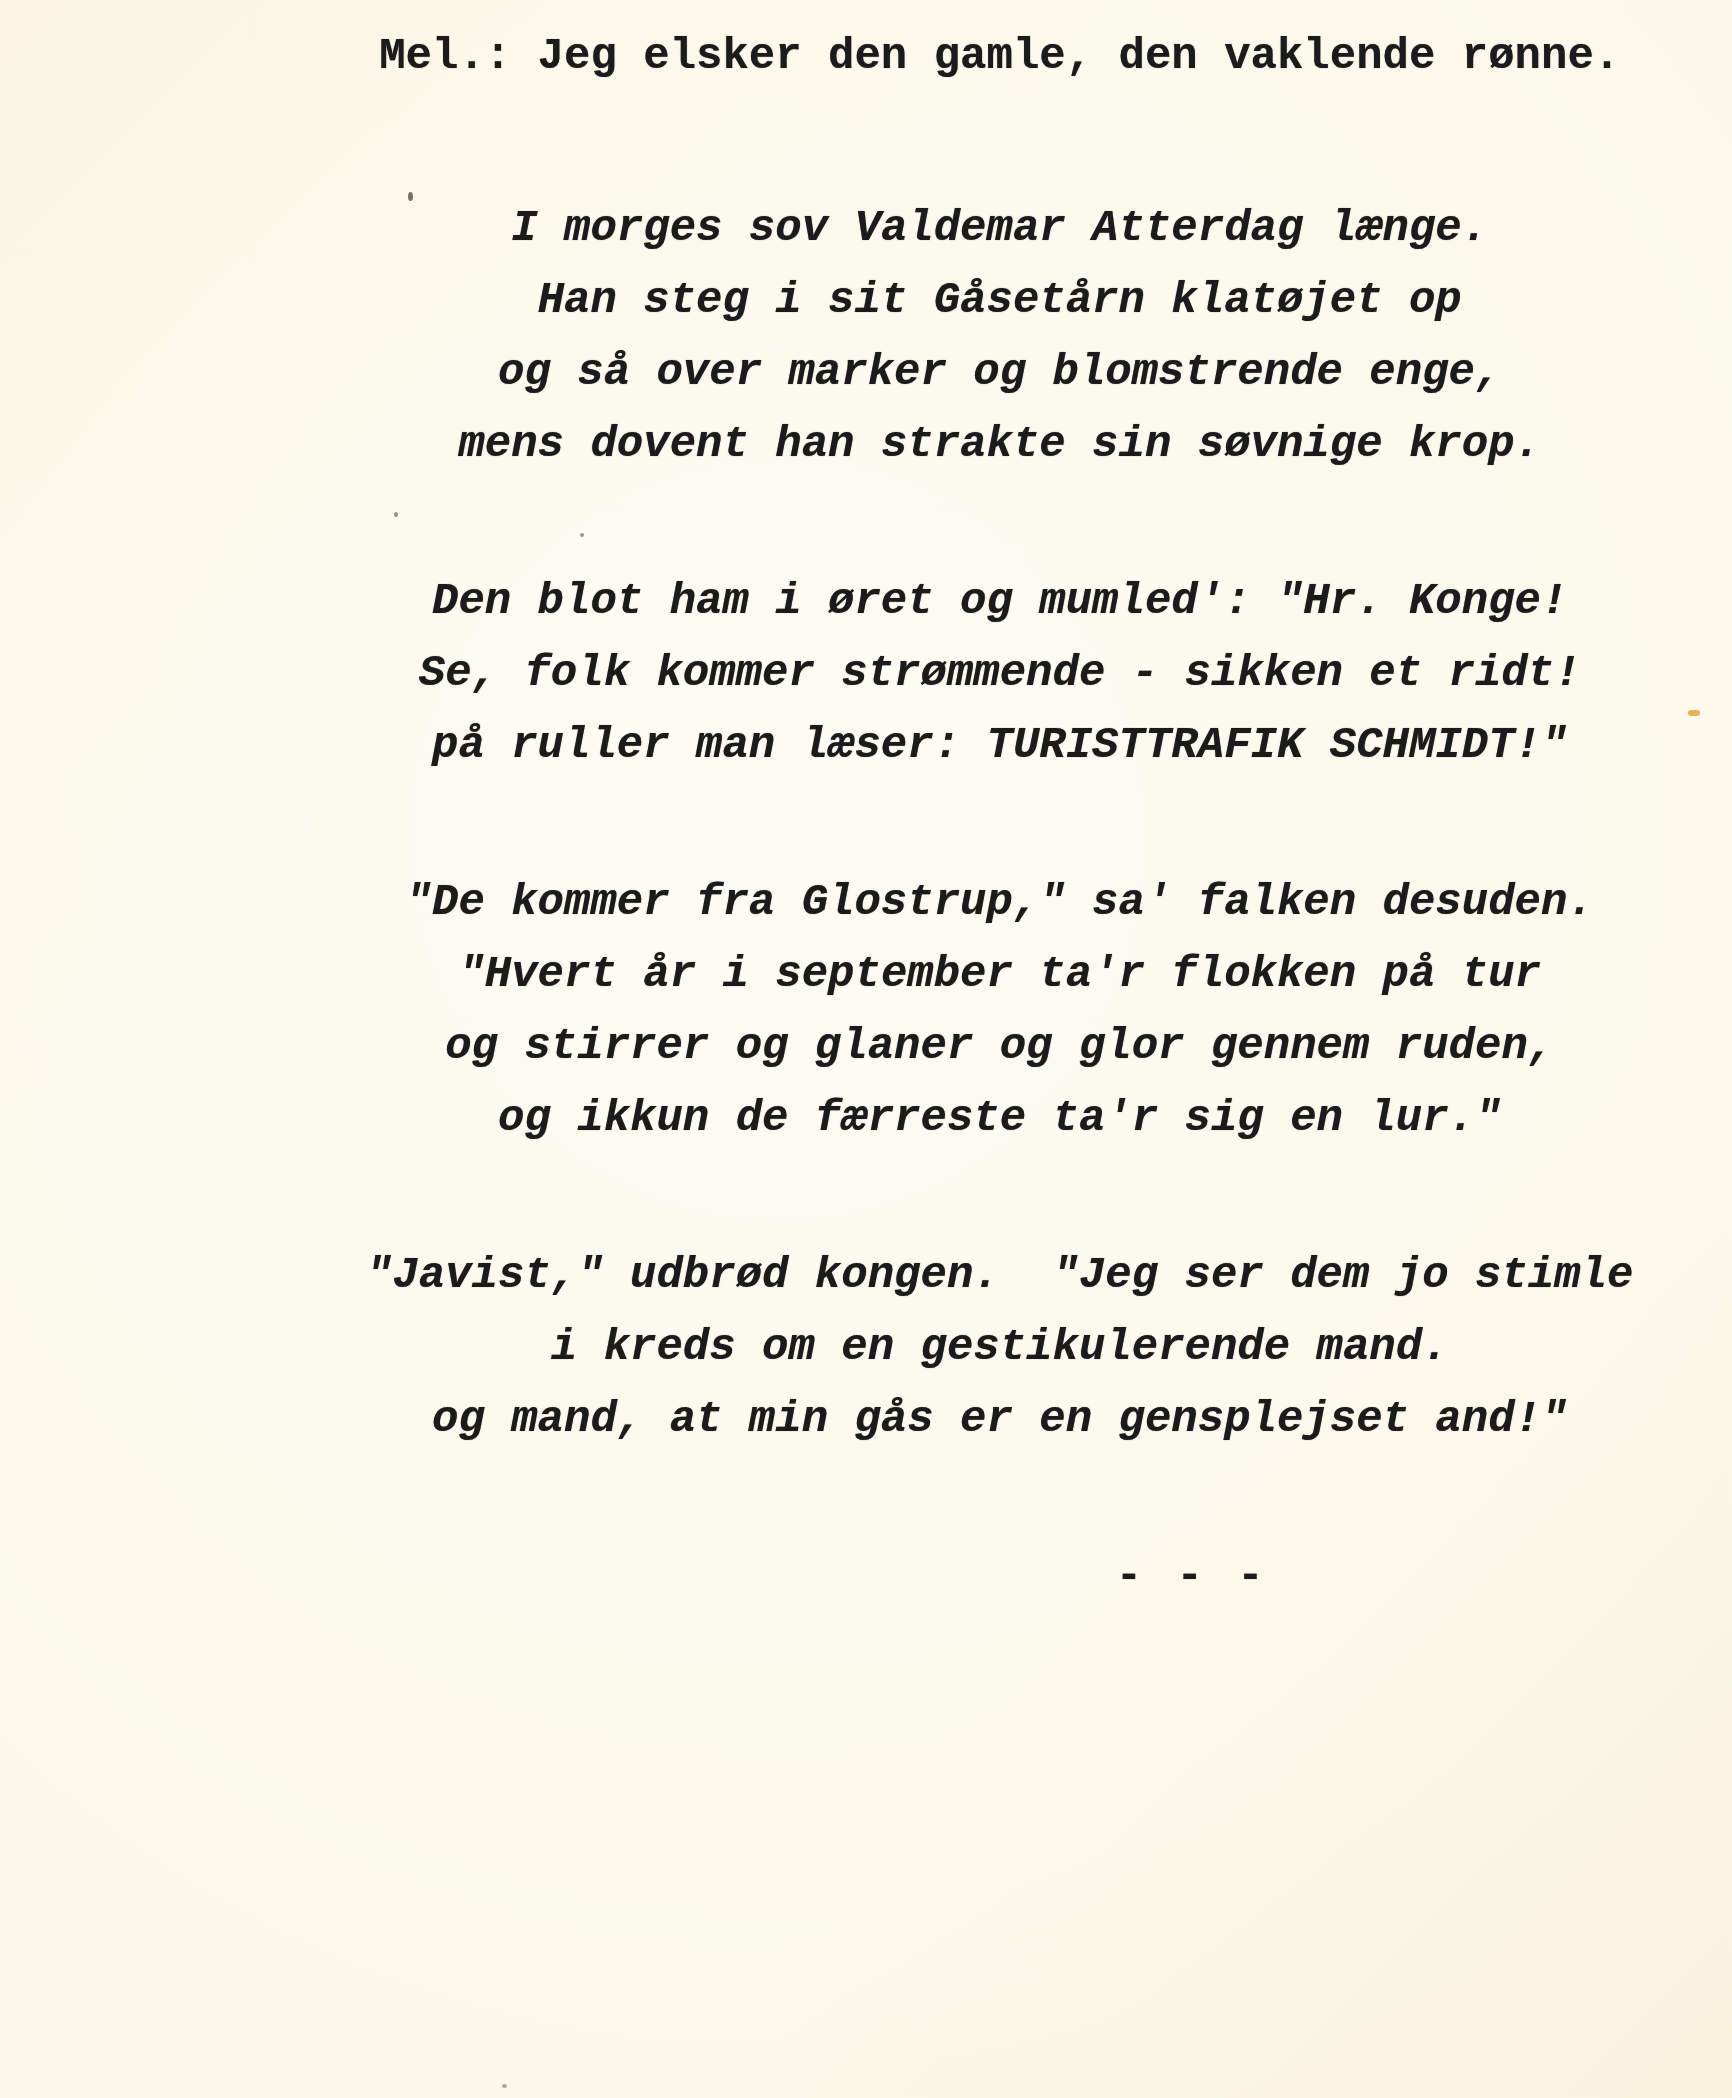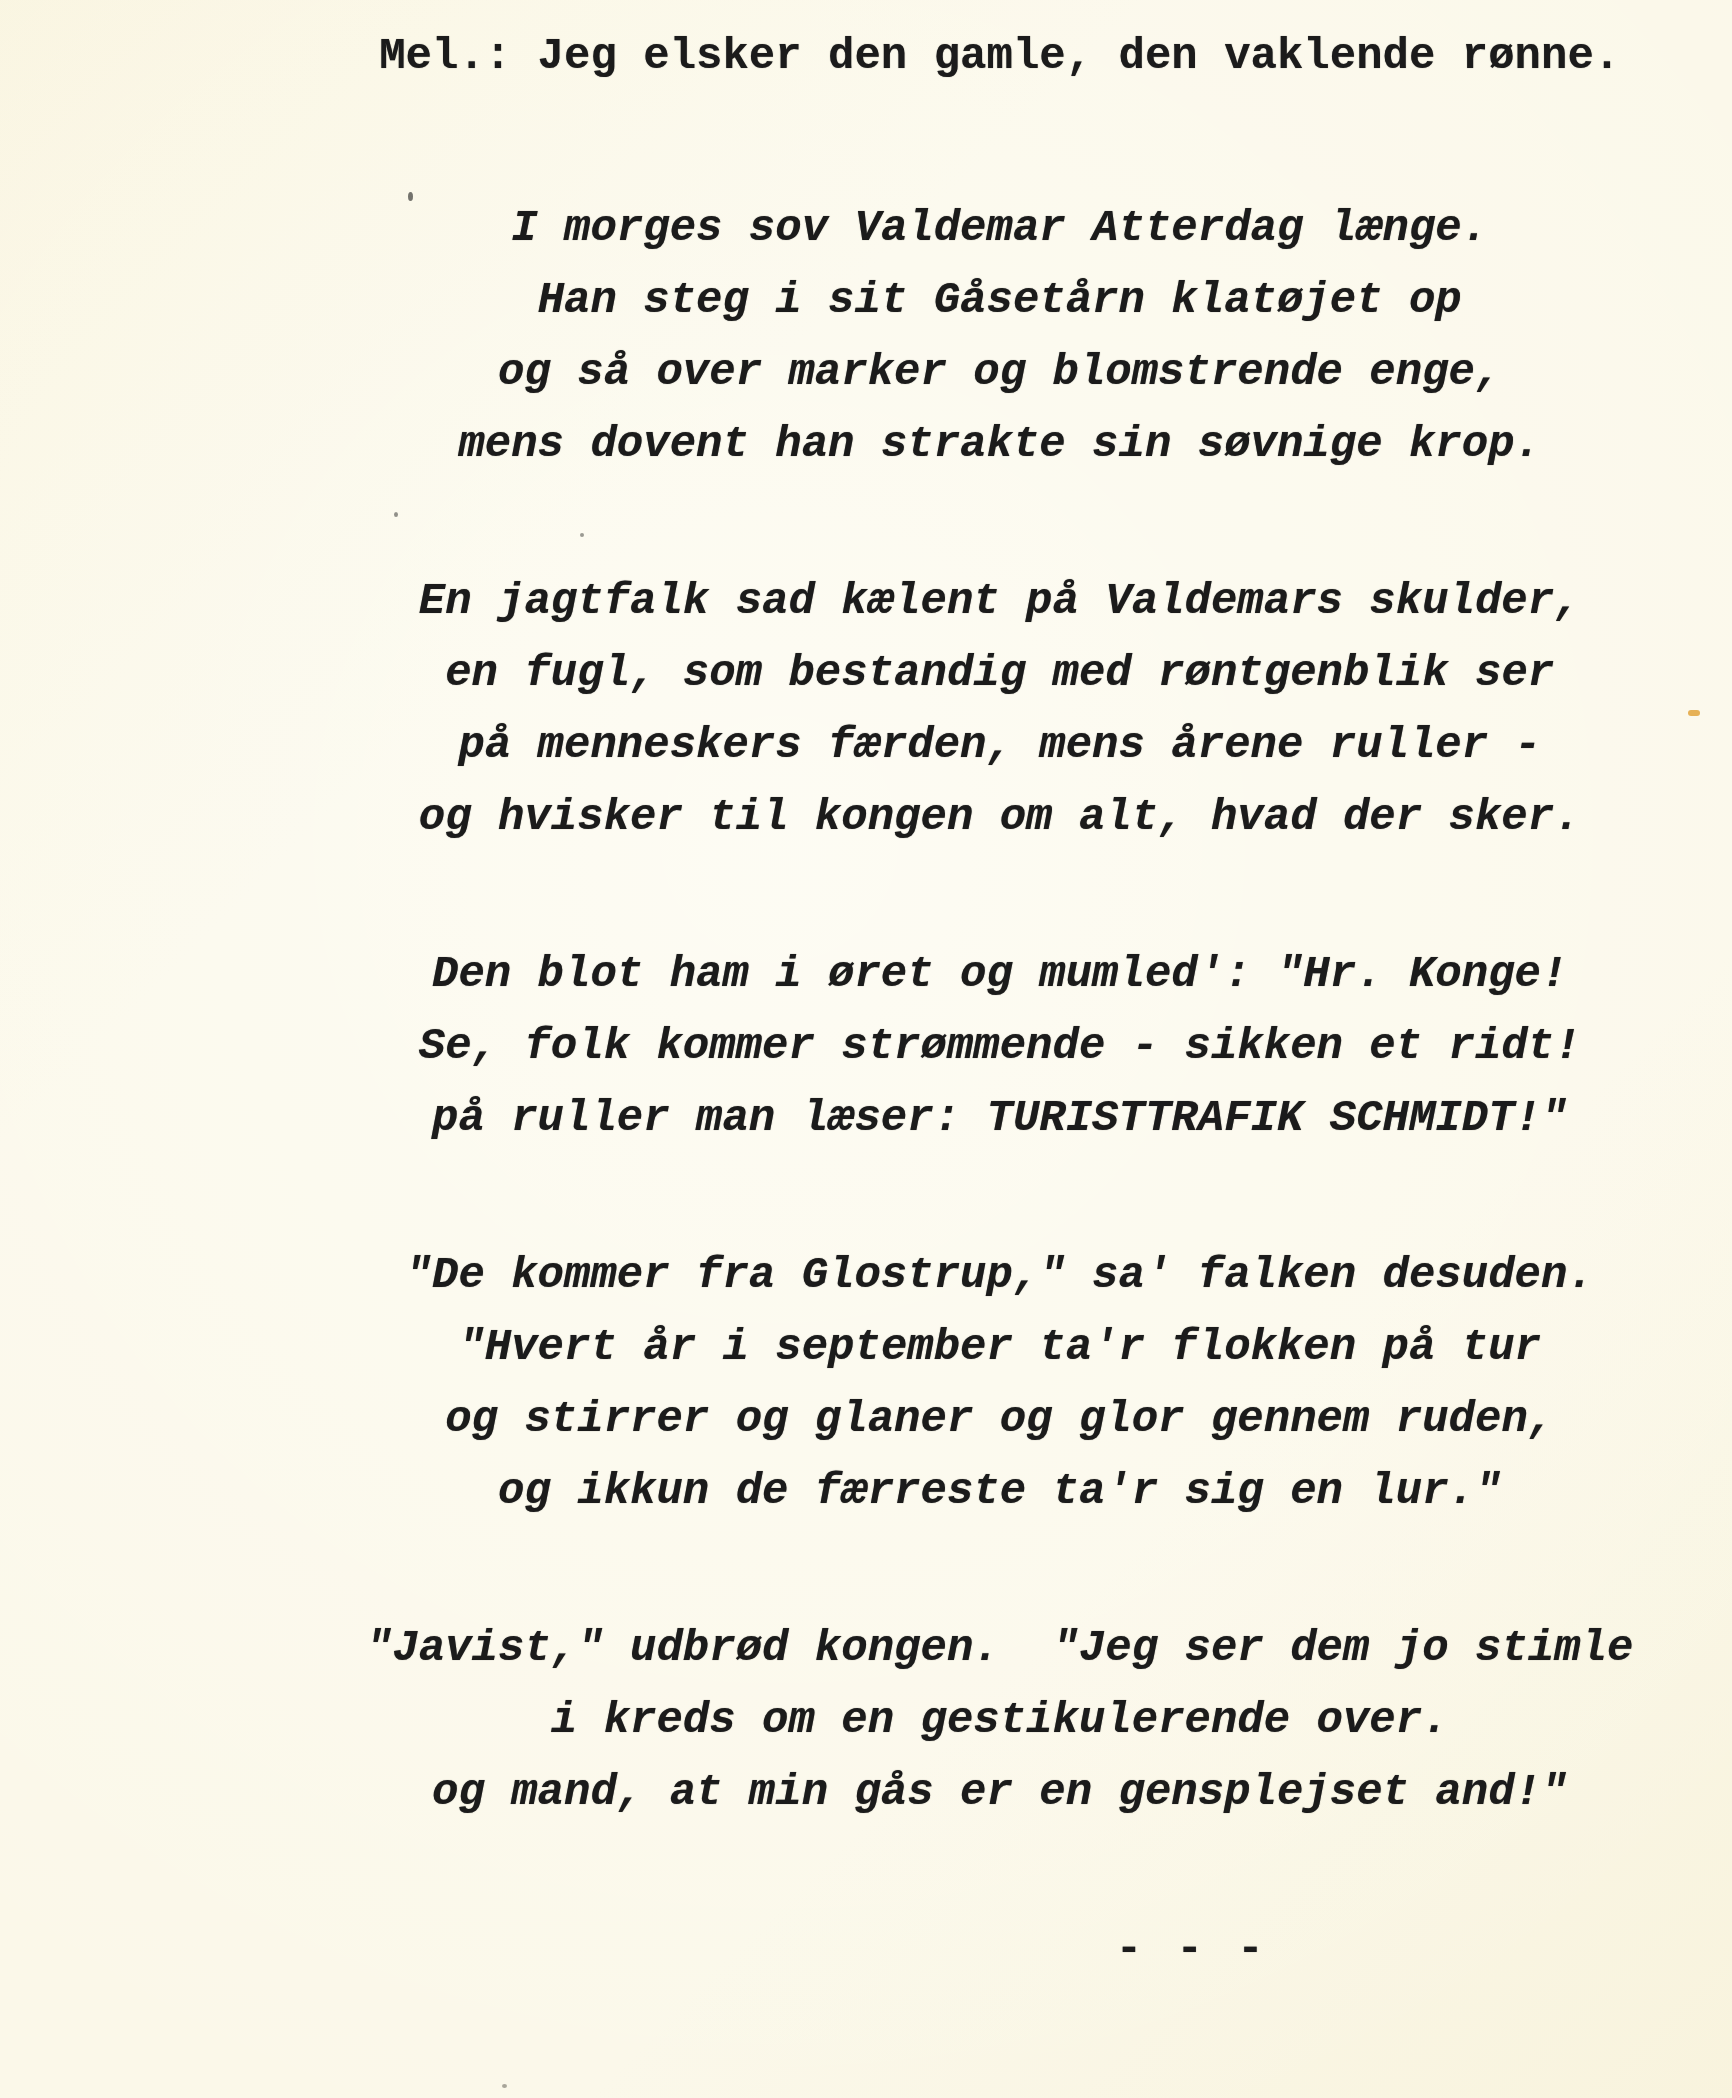--- a/index.html
+++ b/index.html
@@ -74,43 +74,37 @@
 
     <p class="line melody">Mel.: Jeg elsker den gamle, den vaklende rønne.</p>
 
     <div class="stanza">
       <p class="line">I morges sov Valdemar Atterdag længe.</p>
       <p class="line">Han steg i sit Gåsetårn klatøjet op</p>
       <p class="line">og så over marker og blomstrende enge,</p>
       <p class="line">mens dovent han strakte sin søvnige krop.</p>
     </div>
 
-    <div class="stanza">
-      <p class="line">En jagtfalk sad kælent på Valdemars skulder,</p>
-      <p class="line">en fugl, som bestandig med røntgenblik ser</p>
-      <p class="line">på menneskers færden, mens årene ruller -</p>
-      <p class="line">og hvisker til kongen om alt, hvad der sker.</p>
-    </div>
 
     <div class="stanza">
       <p class="line">Den blot ham i øret og mumled': "Hr. Konge!</p>
       <p class="line">Se, folk kommer strømmende - sikken et ridt!</p>
       <p class="line">på ruller man læser: TURISTTRAFIK SCHMIDT!"</p>
     </div>
 
     <div class="stanza">
       <p class="line">"De kommer fra Glostrup," sa' falken desuden.</p>
       <p class="line">"Hvert år i september ta'r flokken på tur</p>
       <p class="line">og stirrer og glaner og glor gennem ruden,</p>
       <p class="line">og ikkun de færreste ta'r sig en lur."</p>
     </div>
 
     <div class="stanza">
       <p class="line">"Javist," udbrød kongen.  "Jeg ser dem jo stimle</p>
-      <p class="line">i kreds om en gestikulerende over.</p>
+      <p class="line">i kreds om en gestikulerende mand.</p>
       <p class="line">og mand, at min gås er en gensplejset and!"</p>
     </div>
 
     <p class="line end-mark">- - -</p>
   </div>
 
   <div class="speck speck-orange"></div>
   <div class="speck speck-1"></div>
   <div class="speck speck-2"></div>
   <div class="speck speck-3"></div>

